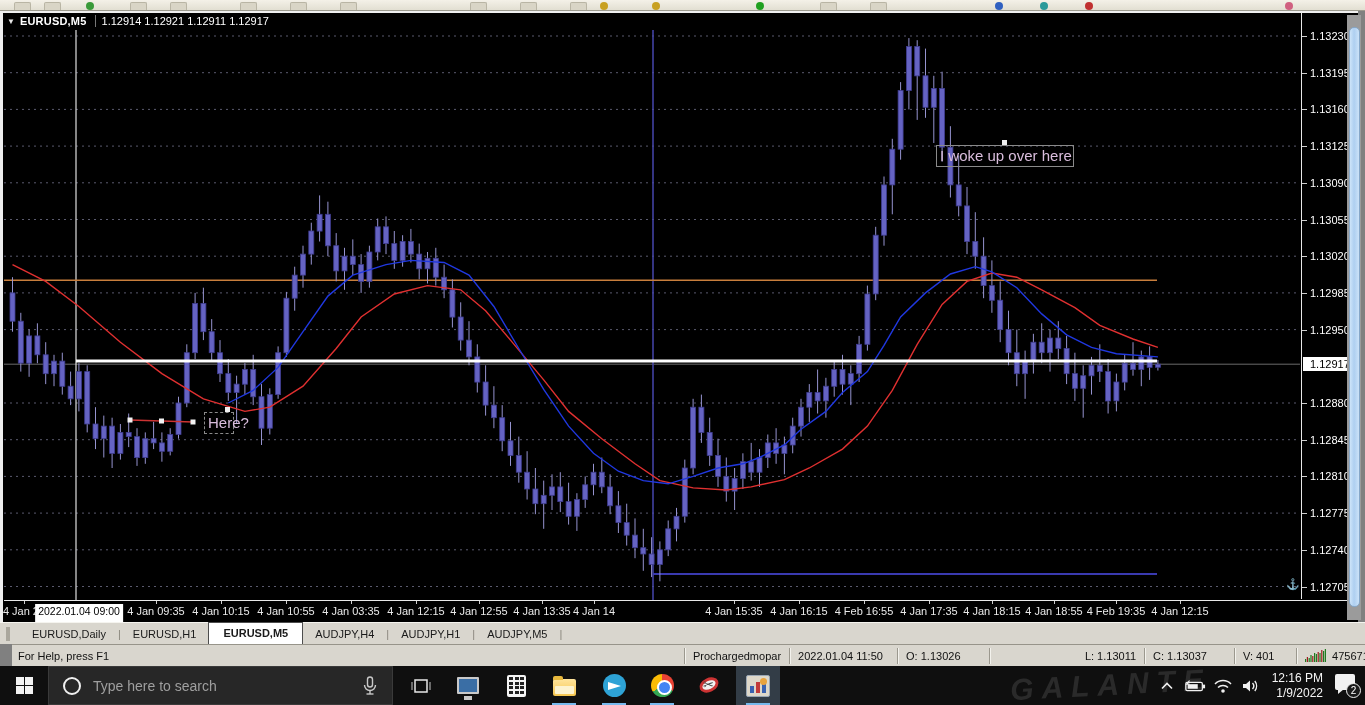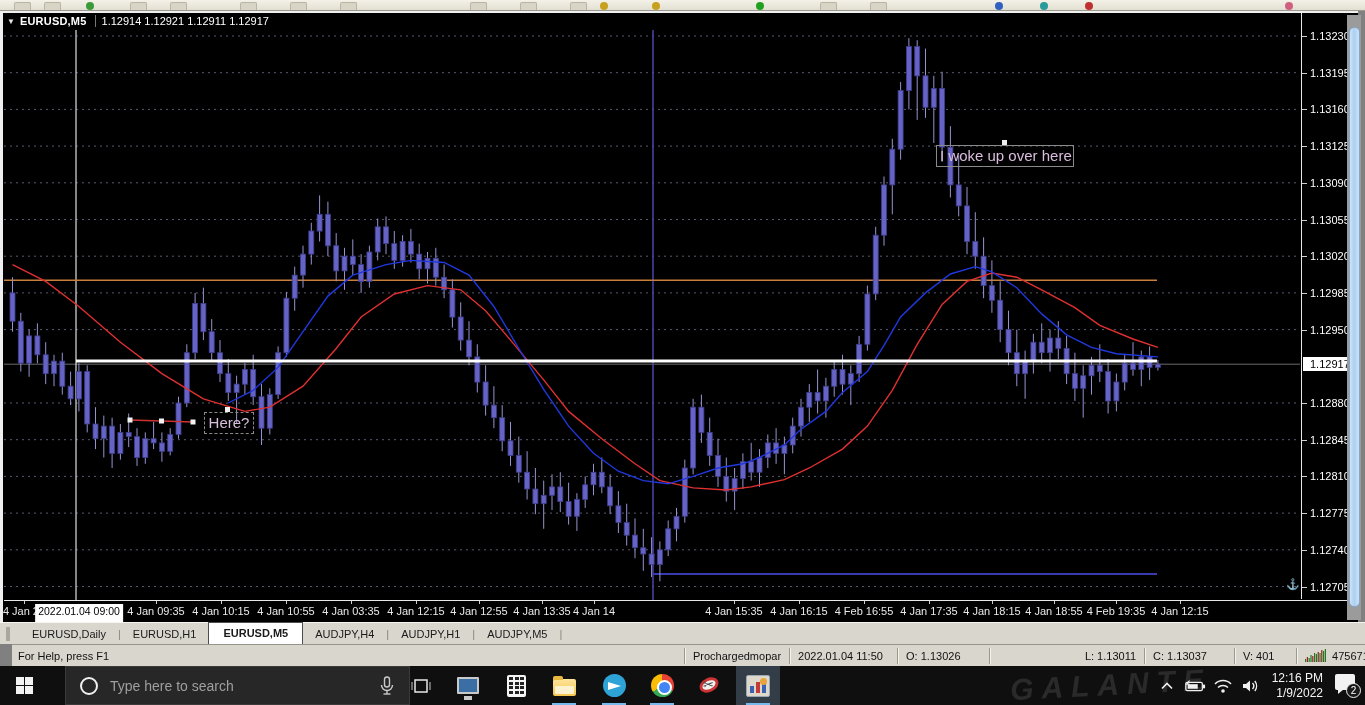--- a/index.html
+++ b/index.html
@@ -72,21 +72,21 @@
   #net-bars { display:inline-block; vertical-align:-2px; margin-right:5px; }
 
   
   #taskbar { position:absolute; left:0; top:666px; width:1365px; height:39px; background:#0f0f0f; overflow:hidden; }
   #tb-watermark { position:absolute; left:1010px; top:2px; font-size:30px; font-style:italic; font-weight:bold;
     color:#343434; letter-spacing:8px; transform:rotate(-3deg); opacity:.75; }
   #start-button { position:absolute; left:0; top:0; width:48px; height:39px; display:flex; align-items:center; justify-content:center; }
   .win-logo { width:17px; height:17px; display:grid; grid-template-columns:8px 8px; grid-template-rows:8px 8px; gap:1px; }
   .win-logo div { background:#f2f2f2; }
   #search-box { position:absolute; left:48px; top:0; width:345px; height:39px; background:#272727;
-    border:1px solid #3a3a3a; display:flex; align-items:center;margin-left:17px; }
+    border:1px solid #3a3a3a; display:flex; align-items:center; }
   #cortana-icon { width:18px; height:18px; border:2.5px solid #f0f0f0; border-radius:50%; margin:0 12px 0 14px; }
   #search-text { color:#9f9f9f; font-size:14px; flex:1; }
   #taskview-button { position:absolute; left:400px; top:0; width:42px; height:39px; display:flex; align-items:center; justify-content:center; }
   .task-app { position:absolute; top:0; width:44px; height:39px; display:flex; align-items:center; justify-content:center; }
   .app-underline { position:absolute; bottom:0; left:10px; width:24px; height:2px; background:#76b9ed; }
   .task-app.active-app { background:#333d47; }
 
   .icon-monitor { width:22px; height:17px; background:#3a6ea5; border:2px solid #c9c9c9; border-radius:1px; position:relative; }
   .icon-monitor:after { content:""; position:absolute; left:5px; bottom:-6px; width:8px; height:2px; background:#c9c9c9; box-shadow:0 2px 0 #c9c9c9; }
   .icon-calc { width:19px; height:22px; background:#f5f5f5; border-radius:2px; display:grid;
@@ -458,21 +458,21 @@
           <line x1="1153.9" y1="330.0" x2="1153.9" y2="340.5" stroke="#9593cf" stroke-width="1"></line>
           <rect x="1151.4" y="334.2" width="5" height="3.1" fill="#6563c3" stroke="#3f3d90" stroke-width="0.8"></rect>
           <polyline points="8.5,234.6 41.7,251.4 74.9,276.5 116.4,312.2 157.9,343.6 199.4,368.8 240.9,381.4 265.8,377.2 299.0,356.2 332.2,318.5 357.1,287.0 390.3,264.0 423.5,255.6 456.7,259.8 481.6,280.7 506.5,310.1 539.7,349.9 564.6,381.4 597.8,408.7 631.0,433.8 655.9,450.6 689.1,457.9 722.3,460.0 747.2,456.9 780.4,449.6 805.3,438.0 838.5,419.1 863.4,396.1 888.3,360.4 913.2,314.3 938.1,274.4 963.0,251.4 987.9,243.0 1012.8,247.2 1037.7,259.8 1070.9,277.6 1095.8,295.4 1129.0,309.0 1153.9,317.4" fill="none" stroke="#e03030" stroke-width="1.4"></polyline>
           <polyline points="224.3,373.0 249.2,360.4 274.1,337.4 299.0,301.7 323.9,266.1 348.8,245.1 382.0,234.6 406.9,230.4 440.1,232.5 465.0,245.1 489.9,276.5 514.8,318.5 539.7,359.4 564.6,396.1 589.5,423.3 614.4,441.2 639.3,450.6 664.2,453.8 689.1,446.4 714.0,438.0 738.9,433.8 755.5,427.5 780.4,415.0 797.0,399.2 821.9,381.4 838.5,362.5 863.4,341.6 880.0,315.3 896.6,287.0 921.5,262.9 946.4,244.0 971.3,236.7 987.9,241.9 1012.8,257.7 1037.7,283.9 1062.6,304.9 1087.5,317.4 1112.4,323.7 1153.9,326.9" fill="none" stroke="#2038e0" stroke-width="1.4"></polyline>
           <line x1="72" y1="331.1" x2="1153" y2="331.1" stroke="#ffffff" stroke-width="3"></line>
           <line x1="126" y1="390" x2="189" y2="392" stroke="#cc3333" stroke-width="1.4"></line>
           <rect x="123.5" y="387.5" width="5" height="5" fill="#f2f2f2"></rect>
           <rect x="155" y="388.5" width="5" height="5" fill="#f2f2f2"></rect>
           <rect x="186.5" y="389.5" width="5" height="5" fill="#f2f2f2"></rect>
         </svg>
-        <div class="chart-note" style="left: 200px; top: 382px; width: 50px; height: 22px; border: 1px dashed rgb(138, 138, 138);">Here?</div>
+        <div class="chart-note" style="left: 200px; top: 382px; width: 30px; height: 22px; border: 1px dashed rgb(138, 138, 138);">Here?</div>
         <div class="anchor-dot" style="left: 221px; top: 377px;"></div>
         <div class="chart-note" style="left: 932px; top: 115px; width: 138px; height: 22px; border: 1px solid rgb(138, 138, 138);">I woke up over here</div>
         <div class="anchor-dot" style="left: 998px; top: 110px;"></div>
         <div id="chart-anchor-icon" style="left: 1282px; top: 548px;">⚓</div>
       </div>
 
     <div id="price-sep"></div>
     <div id="price-scale">
         <div class="price-tick" style="top:23px"></div>
      <div class="price-lbl" style="top:17px">1.13230</div>

